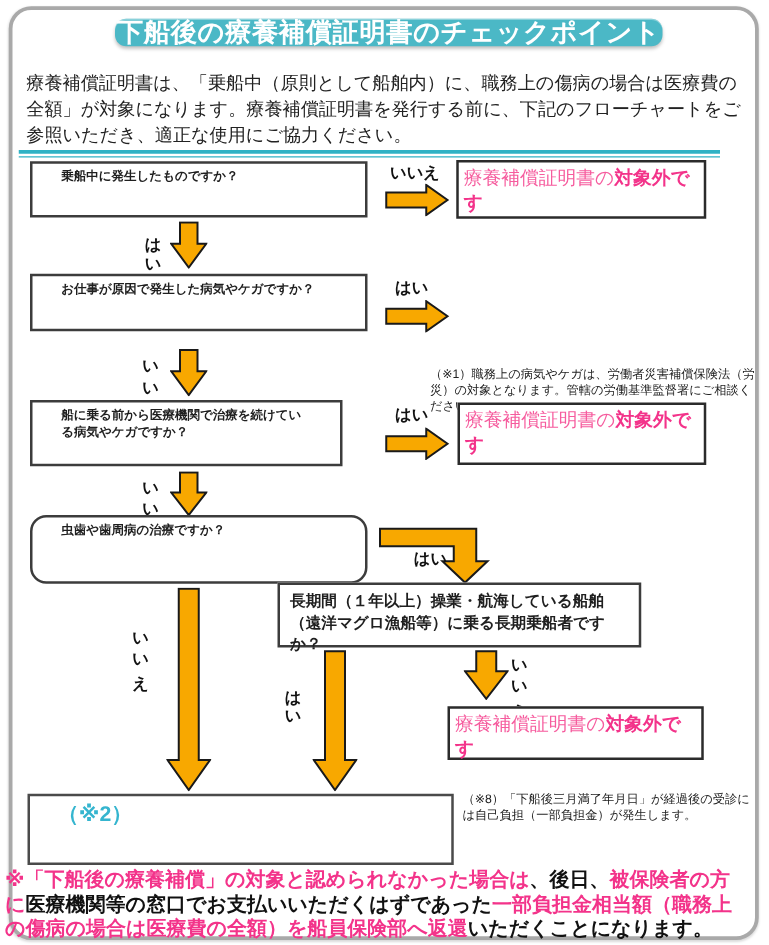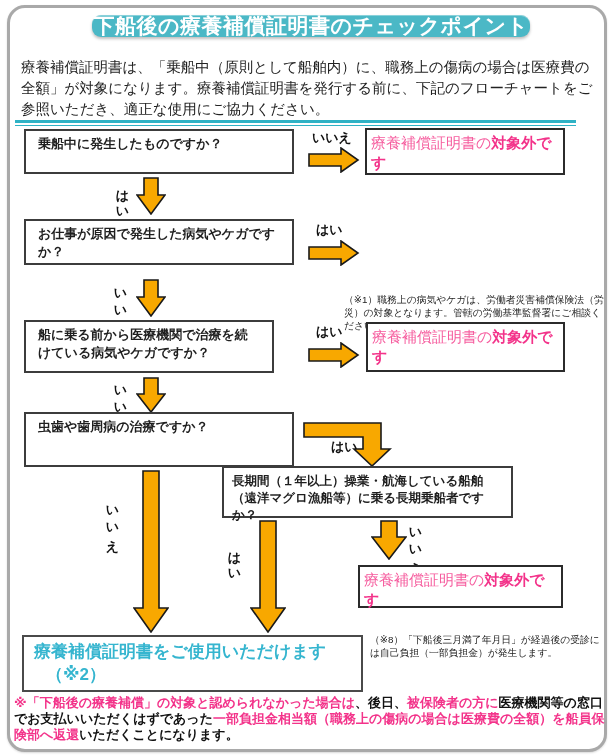--- a/index.html
+++ b/index.html
@@ -8,35 +8,35 @@
   .card{position:absolute;left:7px;top:5px;width:594px;height:741px;
         border:3px solid #a9a9a9;border-radius:18px;background:#fff;box-shadow:0 1px 2px rgba(0,0,0,.15);}
   .banner{position:absolute;left:92px;top:15px;width:438px;height:22px;background:#4bb8c6;
           border-radius:9px;box-shadow:0 2px 3px rgba(0,0,0,.25), inset 0 1px 0 rgba(255,255,255,.35);
           display:flex;align-items:center;justify-content:center;}
   .banner .title{color:#fff;font-weight:bold;font-size:21px;letter-spacing:.5px;white-space:nowrap;}
   .intro{position:absolute;left:21px;top:57px;width:575px;font-size:14.5px;line-height:1.45;color:#222;}
   .divider{position:absolute;left:15px;top:120px;width:561px;height:6px;
            border-top:3px solid #2fb2c5;border-bottom:1px solid #2fb2c5;box-sizing:border-box;}
   .qbox{position:absolute;background:#fff;border:2px solid #3c3c3c;box-sizing:border-box;
-        padding:4px 12px;font-size:13px;font-weight:bold;line-height:1.35;}
+        padding:4px 23px;font-size:10px;font-weight:bold;line-height:1.35;}
   .rbox{position:absolute;background:#fff;border:2px solid #2b2b2b;box-sizing:border-box;
         padding:3px 4px;font-size:15px;line-height:1.3;color:#f65c9e;}
   .rbox b{color:#f3338a;}
   .okbox{position:absolute;left:22px;top:635px;width:341px;height:57px;background:#fff;
          border:2px solid #4a4a4a;box-sizing:border-box;padding:4px 10px;
          color:#35b5cf;font-weight:bold;font-size:17px;line-height:1.35;}
   .okbox .l2{padding-left:12px;}
   .hlabel{position:absolute;font-size:13px;font-weight:bold;color:#111;white-space:nowrap;}
   .vlabel{position:absolute;font-size:13px;font-weight:bold;color:#111;
           writing-mode:vertical-rl;text-orientation:upright;line-height:1;letter-spacing:2px;}
   .arrow{position:absolute;}
   .arrow svg{display:block;}
   .note{position:absolute;font-size:9.8px;line-height:1.35;color:#222;}
-  .footer{position:absolute;left:14px;top:695px;width:592px;font-size:13px;font-weight:bold;line-height:1.22;}
+  .footer{position:absolute;left:4px;top:695px;width:592px;font-size:16px;font-weight:bold;line-height:1.22;}
   .footer .pink{color:#f3338a;}
   .footer .black{color:#111;}
 </style>
 </head>
 <body>
 
 <div class="page">
   <div class="card"></div>
 
   <div class="banner">
@@ -98,21 +98,21 @@
     <span>療養補償証明書の</span><b>対象外です</b>
   </div>
 
   <div class="arrow" style="left:136px;top:377px;">
     <svg width="30" height="36" viewBox="0 0 30 36">
         <polygon points="8,1 22,1 22,17 29,17 15,35 1,17 8,17" fill="#f8a800" stroke="#1a1a1a" stroke-width="1.6"></polygon>
       </svg>
   </div>
   <span class="vlabel" style="left:114px;top:377px;">いいえ</span>
 
-  <div class="qbox" style="left:24px;top:412px;width:270px;height:55px;">
+  <div class="qbox" style="left:24px;top:412px;width:270px;height:55px;border-radius:13px;">
     <span>虫歯や歯周病の治療ですか？</span>
   </div>
   <div class="arrow" style="left:303px;top:421px;">
     <svg width="92" height="46" viewBox="0 0 92 46">
         <polygon points="1,2 78,2 78,28 87,28 69,45 51,28 60,28 60,16 1,16" fill="#f8a800" stroke="#1a1a1a" stroke-width="1.6"></polygon>
       </svg>
   </div>
   <span class="hlabel" style="left:331px;top:438px;">はい</span>
 
   <div class="arrow" style="left:133px;top:470px;">
@@ -137,19 +137,18 @@
         <polygon points="10,1 26,1 26,17 35,17 18,39 1,17 10,17" fill="#f8a800" stroke="#1a1a1a" stroke-width="1.6"></polygon>
       </svg>
   </div>
   <span class="vlabel" style="left:409px;top:519px;">いいえ</span>
 
   <div class="rbox" style="left:358px;top:565px;width:205px;height:43px;">
     <span>療養補償証明書の</span><b>対象外です</b>
   </div>
 
   <div class="okbox">
-    <div>療養補償証明書をご使用いただけます</div>
     <div class="l2">（※2）</div>
   </div>
   <div class="note" style="left:370px;top:633px;width:238px;">（※8）「下船後三月満了年月日」が経過後の受診には自己負担（一部負担金）が発生します。</div>
 
   <div class="footer"><span class="pink">※「下船後の療養補償」の対象と認められなかった場合は</span><span class="black">、後日、</span><span class="pink">被保険者の方に</span><span class="black">医療機関等の窓口でお支払いいただくはずであった</span><span class="pink">一部負担金相当額（職務上の傷病の場合は医療費の全額）を船員保険部へ返還</span><span class="black">いただくことになります。</span></div>
 </div>
 
 </body></html>

